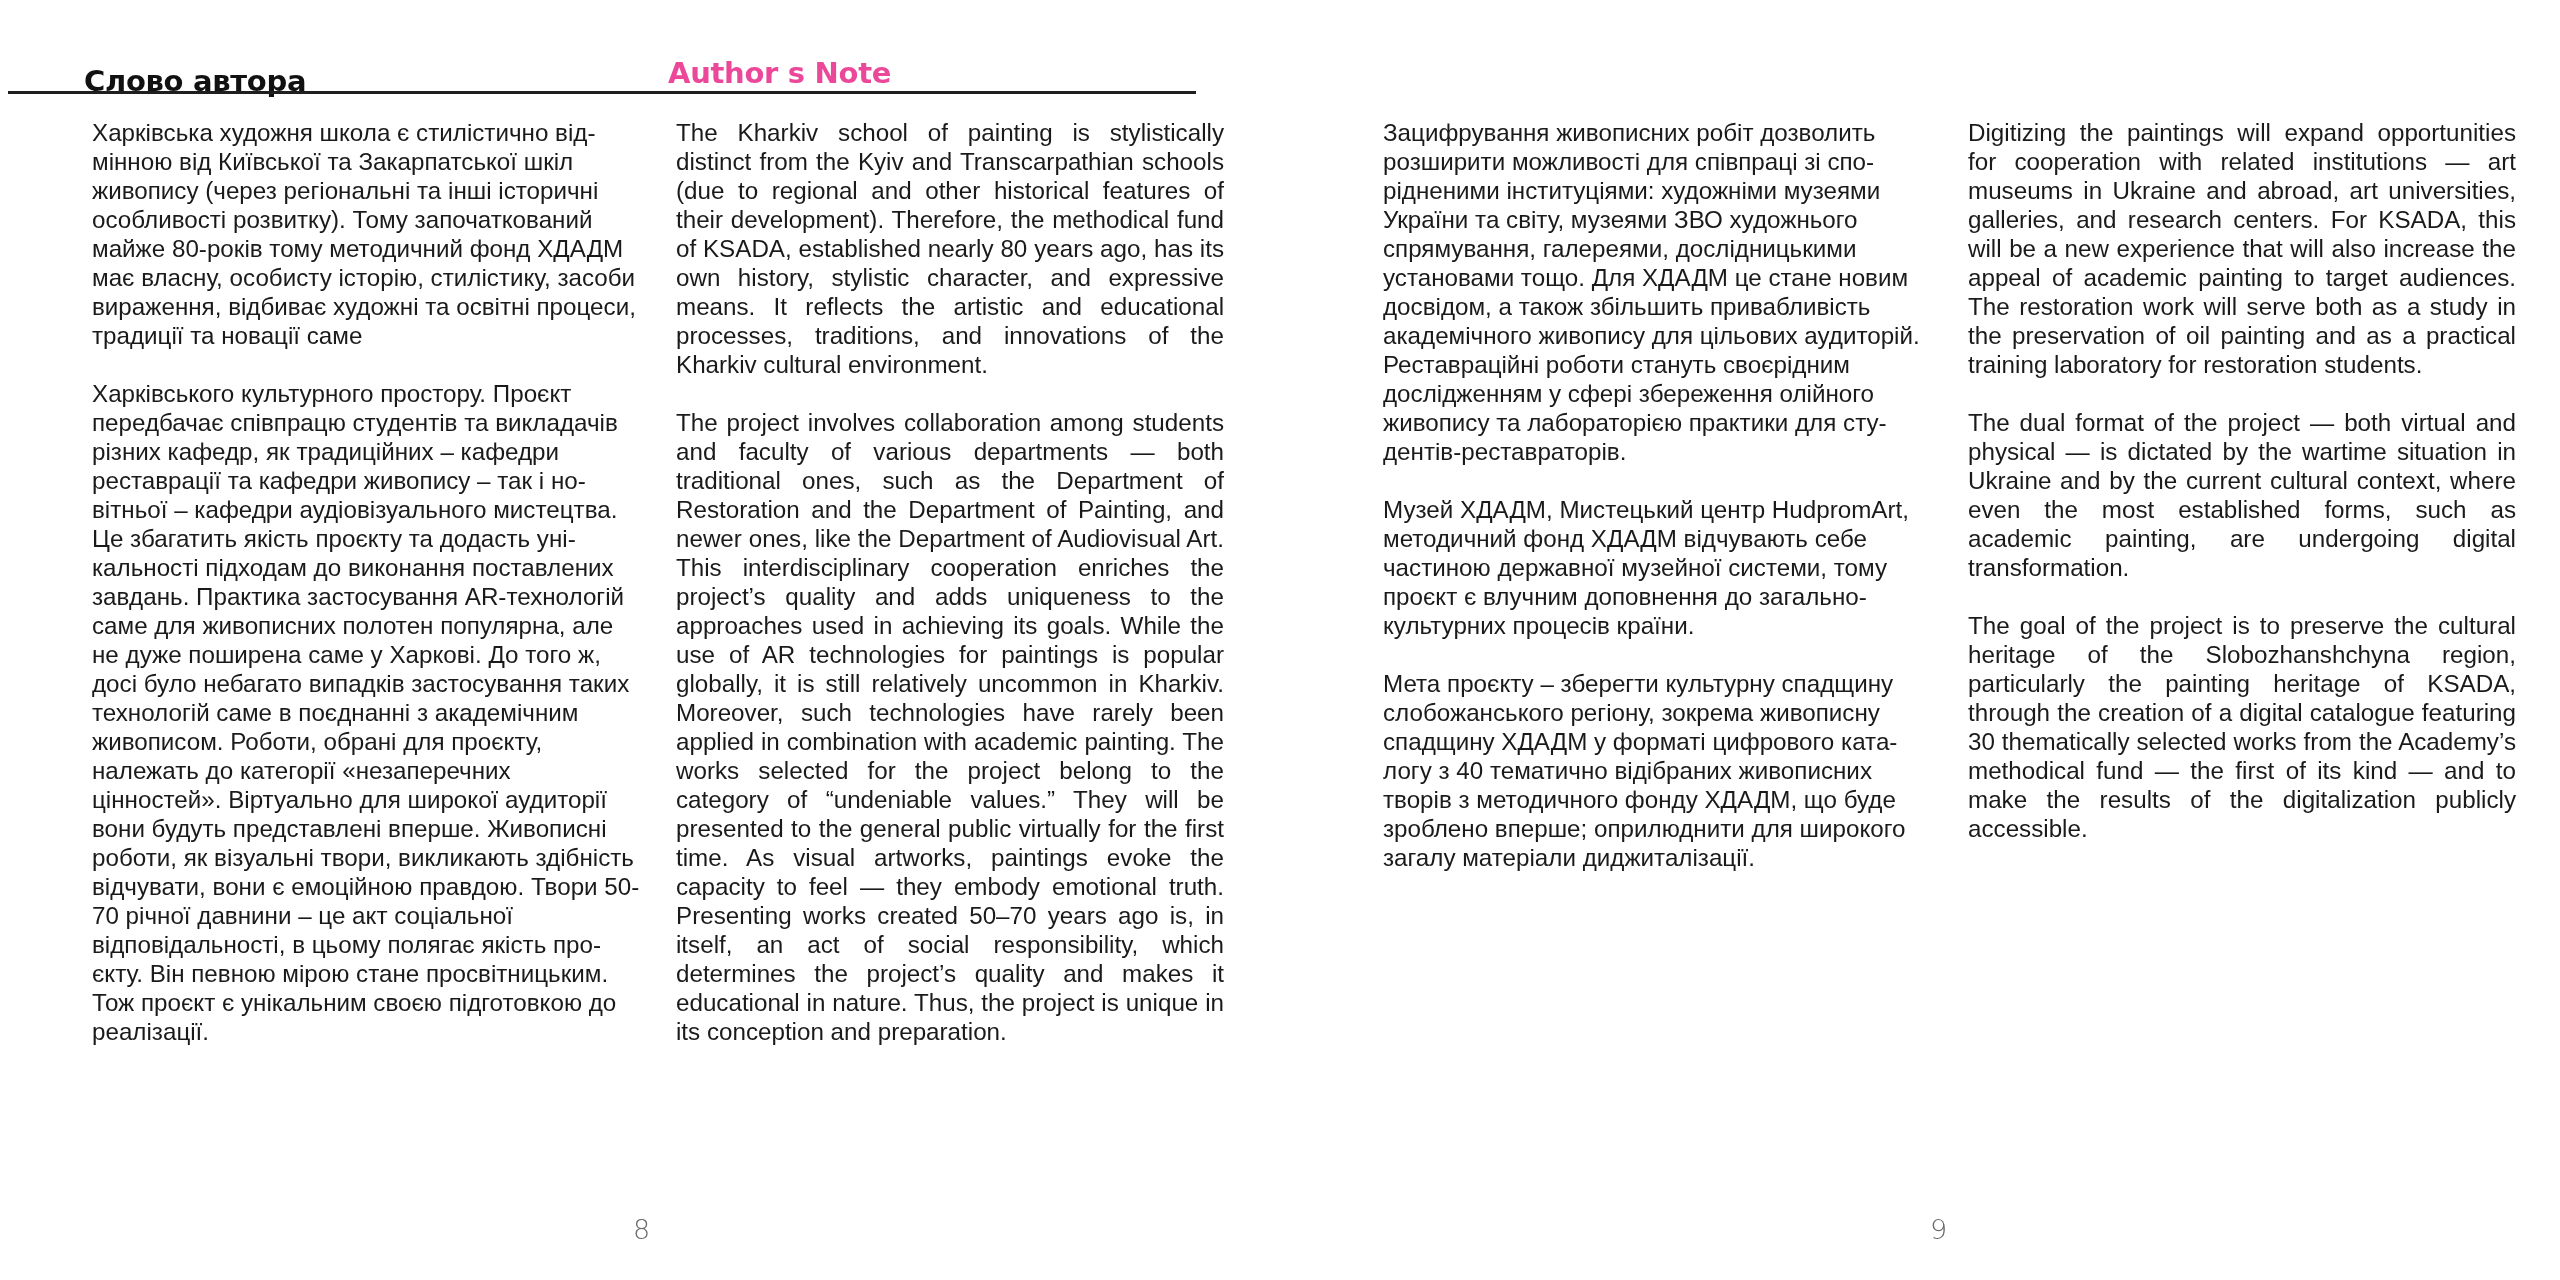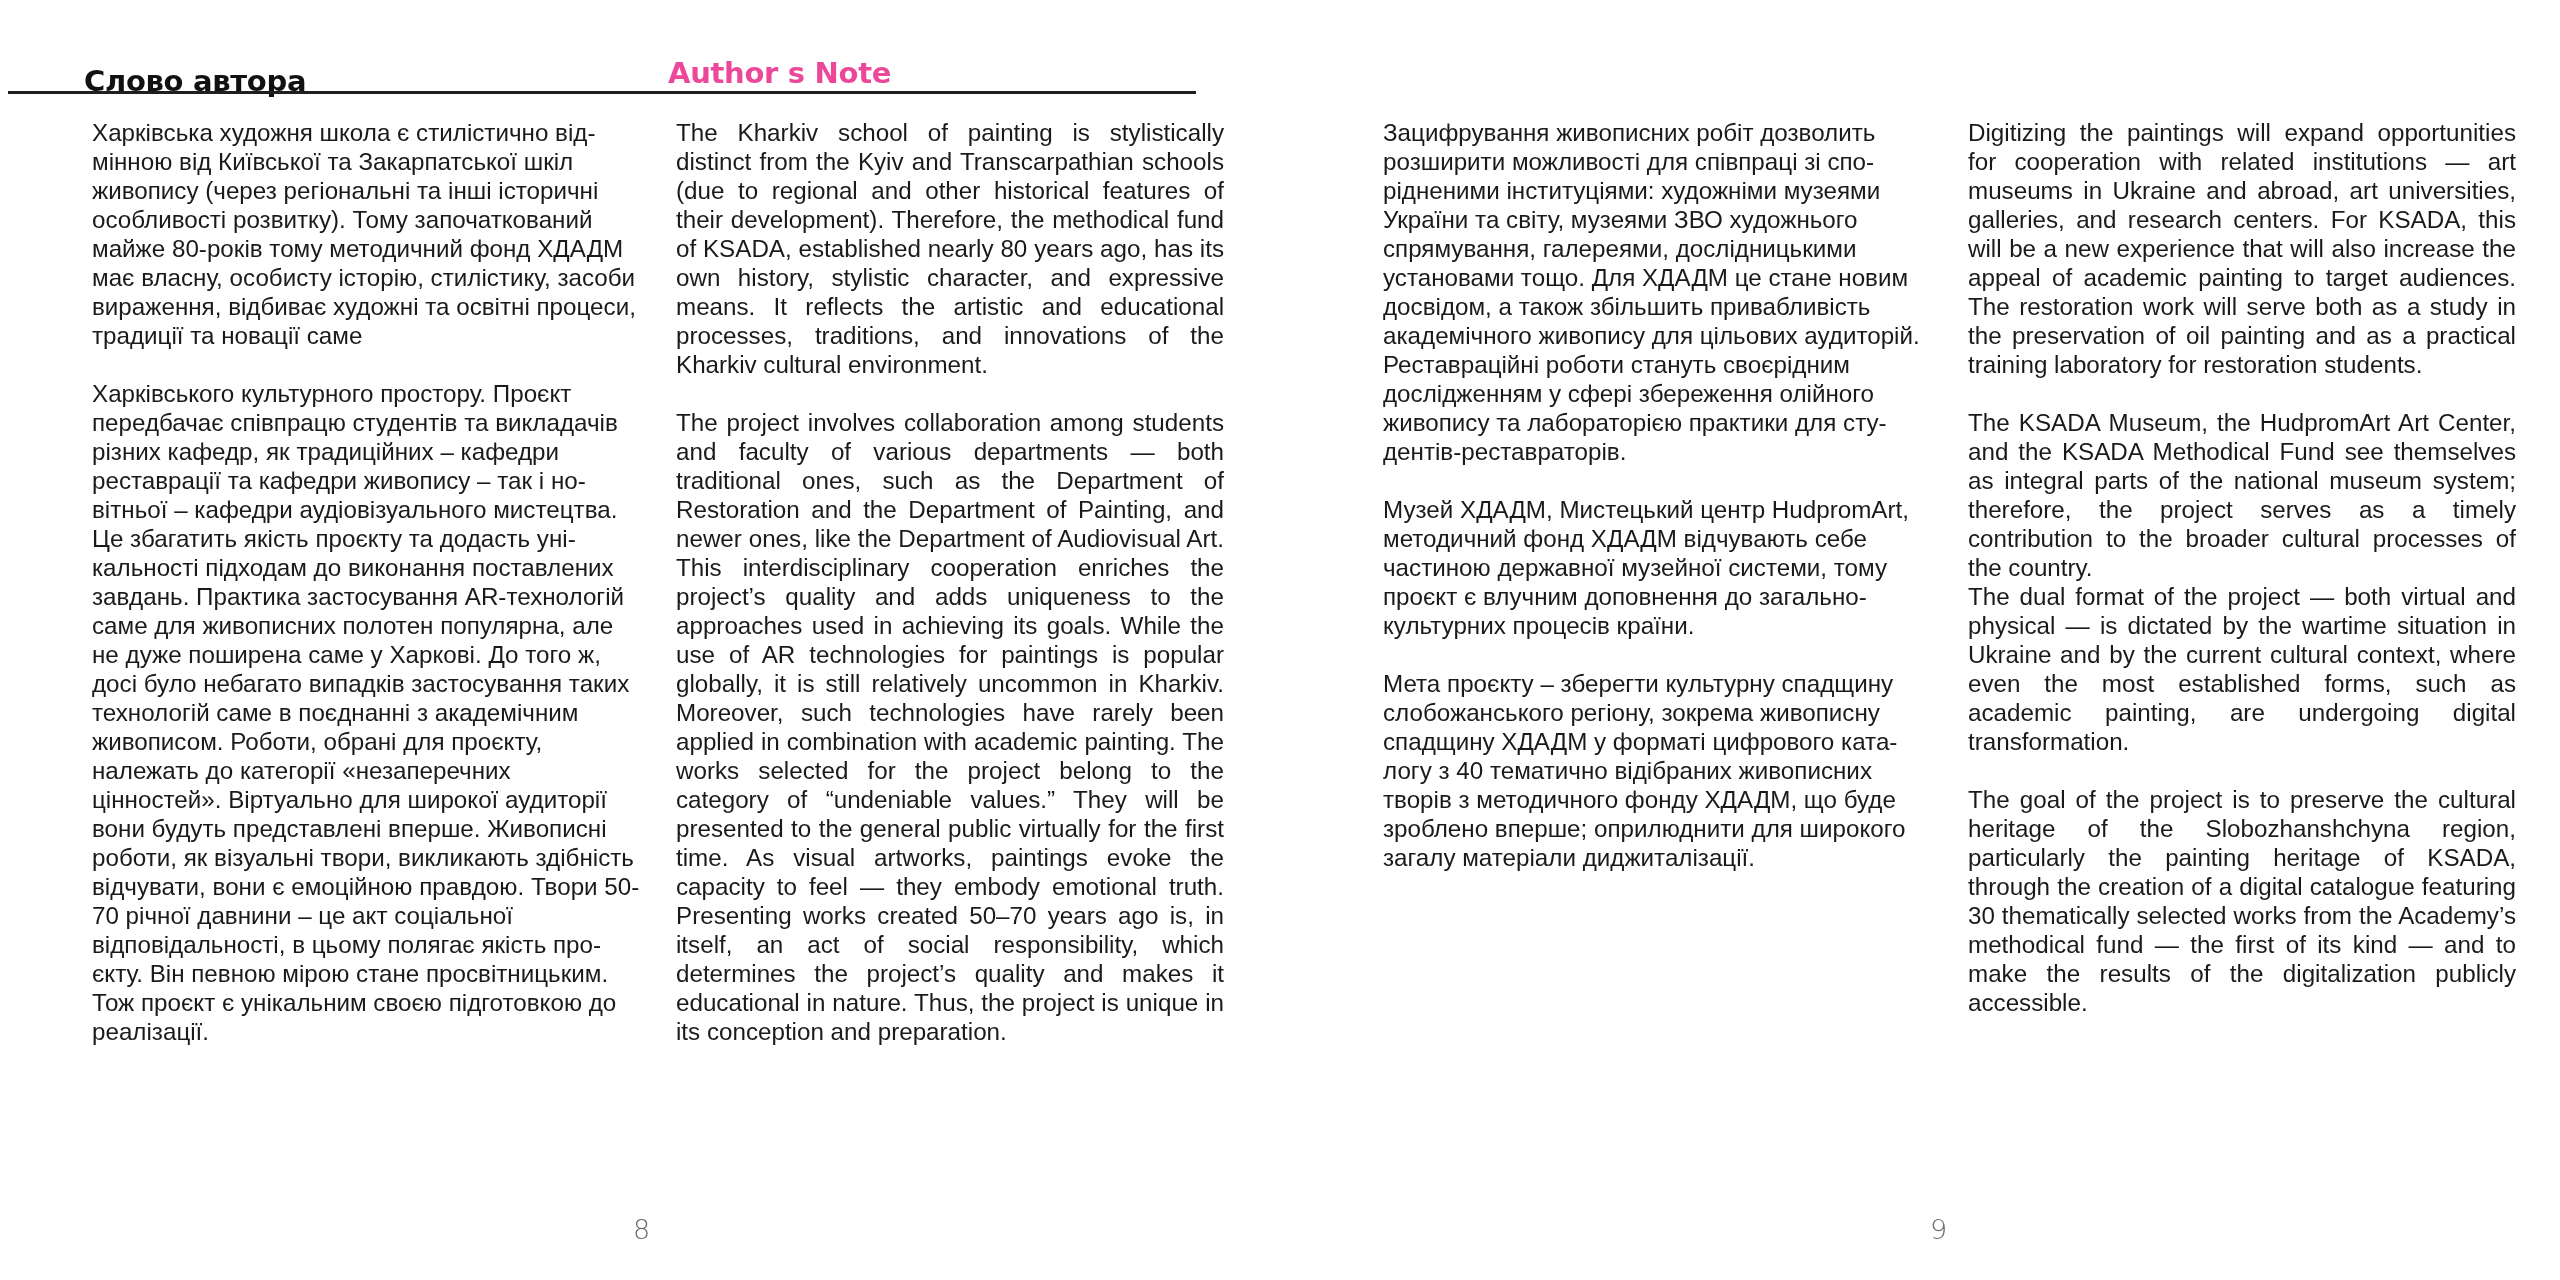--- a/index.html
+++ b/index.html
@@ -51,20 +51,19 @@
     <p>Зацифрування живописних робіт дозволить розширити можливості для співпраці зі спо­рідненими інституціями: художніми музеями України та світу, музеями  ЗВО художнього спрямування, галереями, дослідницькими установами тощо. Для ХДАДМ це стане новим досвідом, а також збільшить привабливість академічного живопису для цільових аудито­рій. Реставраційні роботи стануть своєрідним дослідженням у сфері збереження олійного живопису та лабораторією практики для сту­дентів-реставраторів.</p>
     <div class="gap"></div>
     <p>Музей ХДАДМ, Мистецький центр HudpromArt, методичний фонд ХДАДМ відчувають себе частиною державної музейної системи, тому проєкт є влучним доповнення до загально­культурних процесів країни.</p>
     <div class="gap"></div>
     <p>Мета проєкту – зберегти культурну спадщину слобожанського регіону, зокрема живописну спадщину ХДАДМ у форматі цифрового ката­логу з 40 тематично відібраних живописних творів з методичного фонду ХДАДМ, що буде зроблено вперше; оприлюднити для широкого загалу матеріали диджиталізації.</p>
   </div>
 
   <div class="col c4">
     <p class="justify">Digitizing the paintings will expand opportunities for cooperation with related institutions — art museums in Ukraine and abroad, art universities, galleries, and research centers. For KSADA, this will be a new experience that will also increase the appeal of academic painting to target audiences. The restoration work will serve both as a study in the preservation of oil painting and as a practical training laboratory for restoration students.</p>
     <div class="gap"></div>
-    <p class="justify">The KSADA Museum, the HudpromArt Art Center, and the KSADA Methodical Fund see themselves as integral parts of the national museum system; therefore, the project serves as a timely contribution to the broader cultural processes of the country.</p>
     <p class="justify">The dual format of the project — both virtual and physical — is dictated by the wartime situation in Ukraine and by the current cultural context, where even the most established forms, such as academic painting, are undergoing digital transformation.</p>
     <div class="gap"></div>
     <p class="justify">The goal of the project is to preserve the cultural heritage of the Slobozhanshchyna region, particularly the painting heritage of KSADA, through the creation of a digital catalogue featuring 30 thematically selected works from the Academy’s methodical fund — the first of its kind — and to make the results of the digitalization publicly accessible.</p>
   </div>
 
   <div class="pagenum pn-right">9</div>
 </div>
 
 </body></html>

